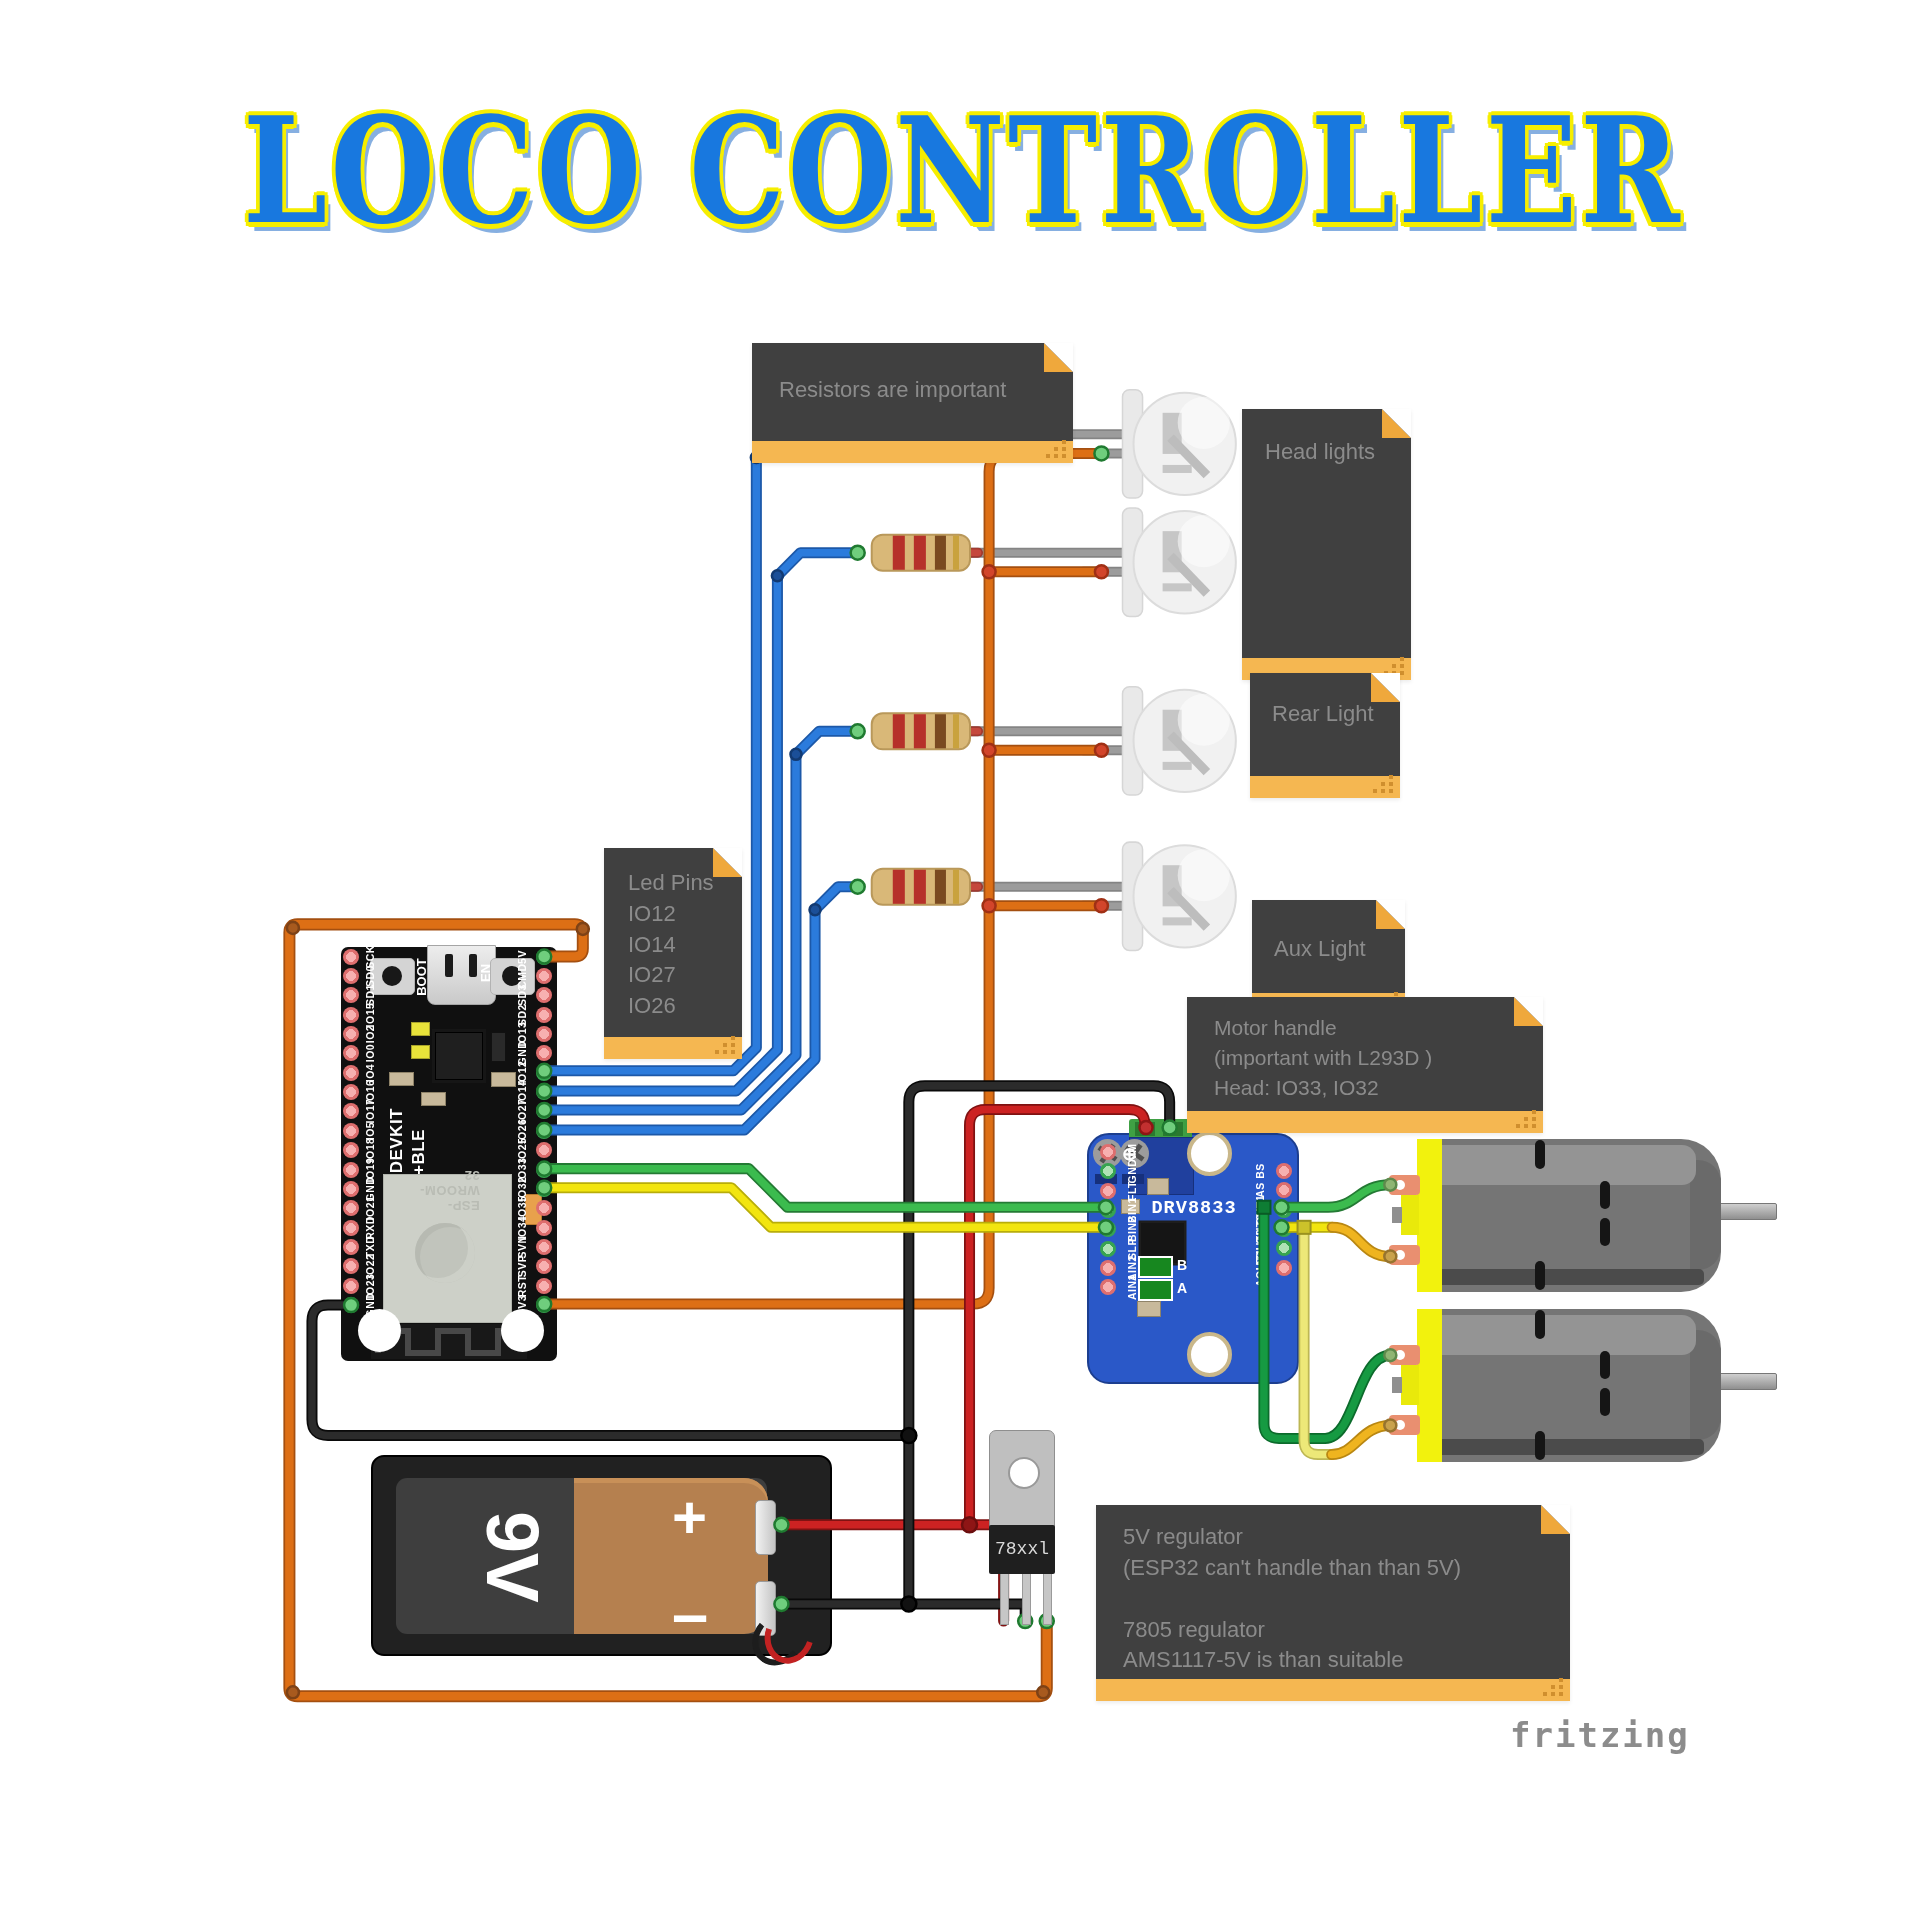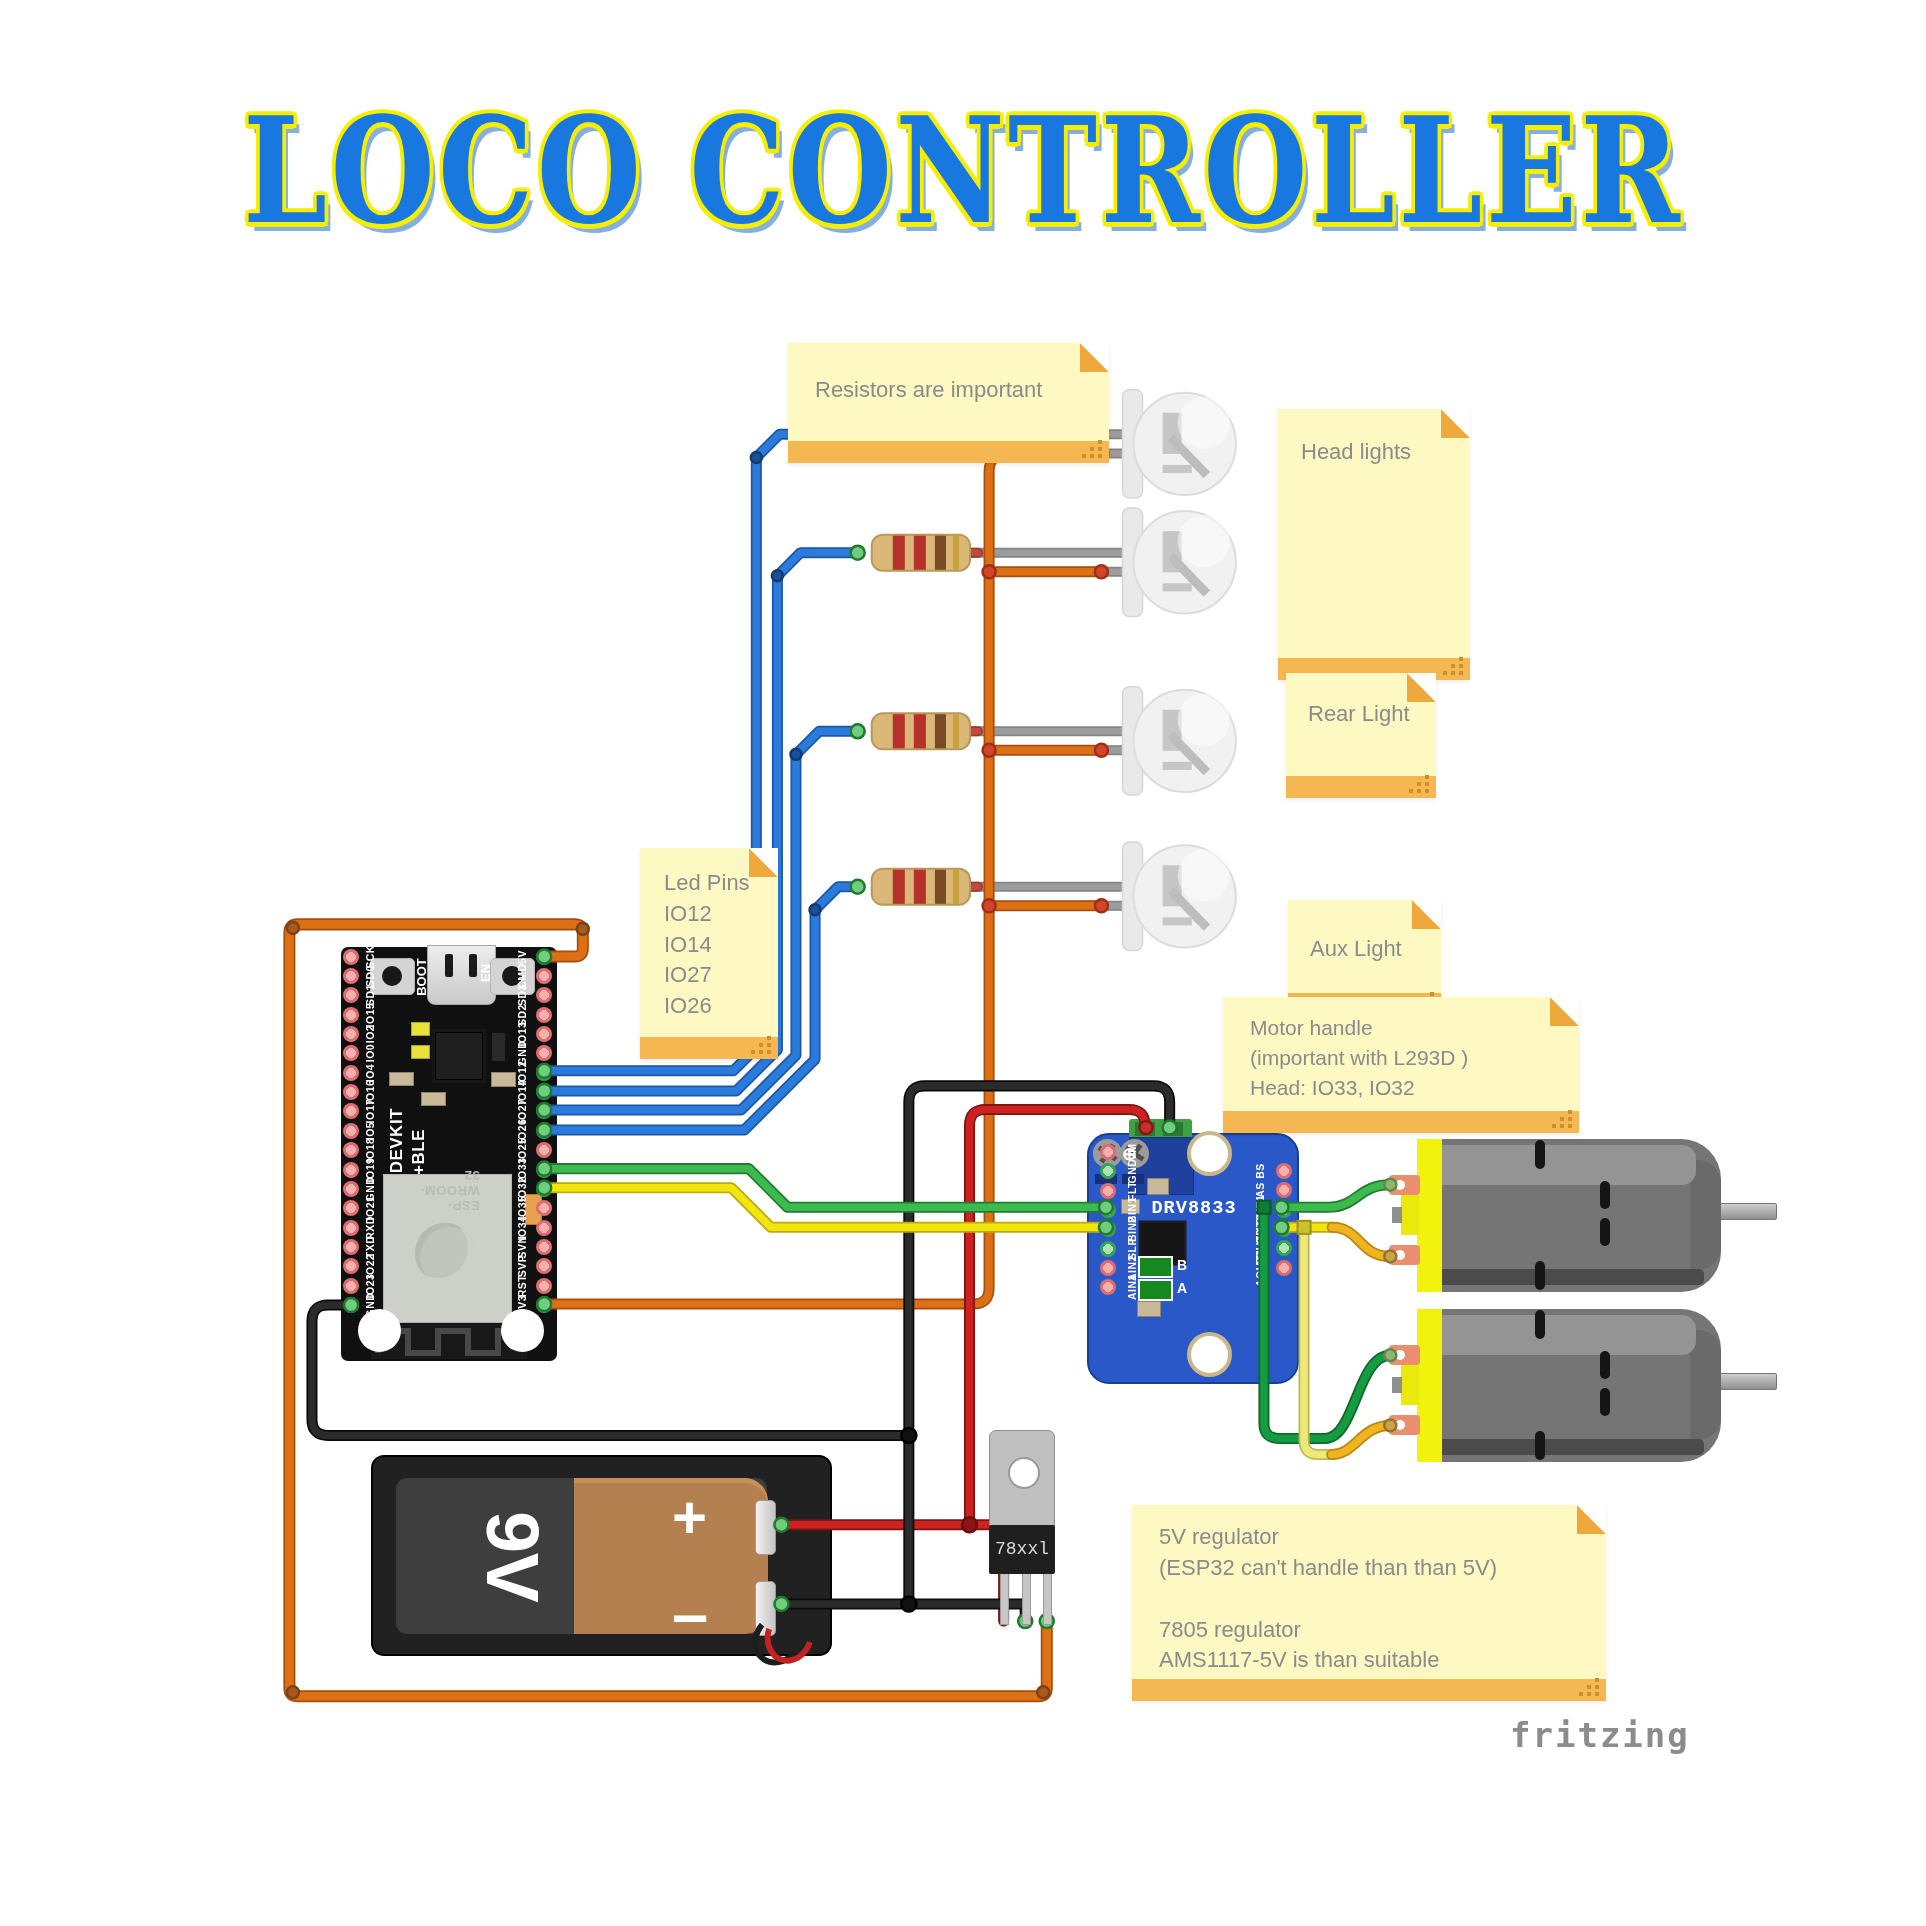--- a/index.html
+++ b/index.html
@@ -18,21 +18,21 @@
       -3.5px  3.5px 0 #F6EE00, 3.5px  3.5px 0 #F6EE00,
       -4.5px  0   0 #F6EE00, 4.5px  0   0 #F6EE00,
        0   -4.5px 0 #F6EE00, 0    4.5px 0 #F6EE00,
        7px 9px 0 rgba(35,110,200,.55);
   }
 
   
   .board{position:absolute;z-index:1;}
   #wires{position:absolute;left:0;top:0;z-index:2;}
   #parts{position:absolute;left:0;top:0;z-index:3;}
-  .note{position:absolute;background:#fef9c3;z-index:4;box-shadow:0 1.5px 4px rgba(0,0,0,.08);margin-left:36px;}
+  .note{position:absolute;background:#404040;z-index:4;box-shadow:0 1.5px 4px rgba(0,0,0,.08);}
   .note .band{position:absolute;left:0;right:0;bottom:0;height:22px;background:#F5B751;}
   .note .dots{position:absolute;right:7px;bottom:5px;width:4px;height:4px;background:#D08F2E;
     box-shadow:-8px 0 #D08F2E,-16px 0 #D08F2E,-8px -7px #D08F2E,0 -7px #D08F2E,0 -14px #D08F2E;}
   .note .fold-b{position:absolute;top:0;right:0;width:0;height:0;
     border-bottom:29px solid #EFA83C;border-right:29px solid transparent;}
   .note .fold-w{position:absolute;top:0;right:0;width:0;height:0;
     border-top:29px solid #ffffff;border-left:29px solid transparent;}
   .note .ntext{position:absolute;left:27px;top:20px;right:20px;color:#8B8B8B;
     font-size:22px;line-height:1.42;}
 
@@ -565,21 +565,21 @@
     <span class="rlabel">78xxl</span>
   </div>
 
   <div class="note" style="left:752px;top:343px;width:321px;height:120px;">
     <div class="ntext" style="top:31px;">Resistors are important</div>
     <div class="band"></div>
       <div class="dots"></div>
       <div class="fold-b"></div>
       <div class="fold-w"></div>
   </div>
-  <div class="note" style="left:1242px;top:409px;width:192px;height:271px;">
+  <div class="note" style="left:1242px;top:409px;width:169px;height:271px;">
     <div class="ntext" style="top:27px;left:23px;">Head lights</div>
     <div class="band"></div>
       <div class="dots"></div>
       <div class="fold-b"></div>
       <div class="fold-w"></div>
   </div>
   <div class="note" style="left:1252px;top:900px;width:153px;height:115px;">
     <div class="ntext" style="top:33px;left:22px;">Aux Light</div>
     <div class="band"></div>
       <div class="dots"></div>

